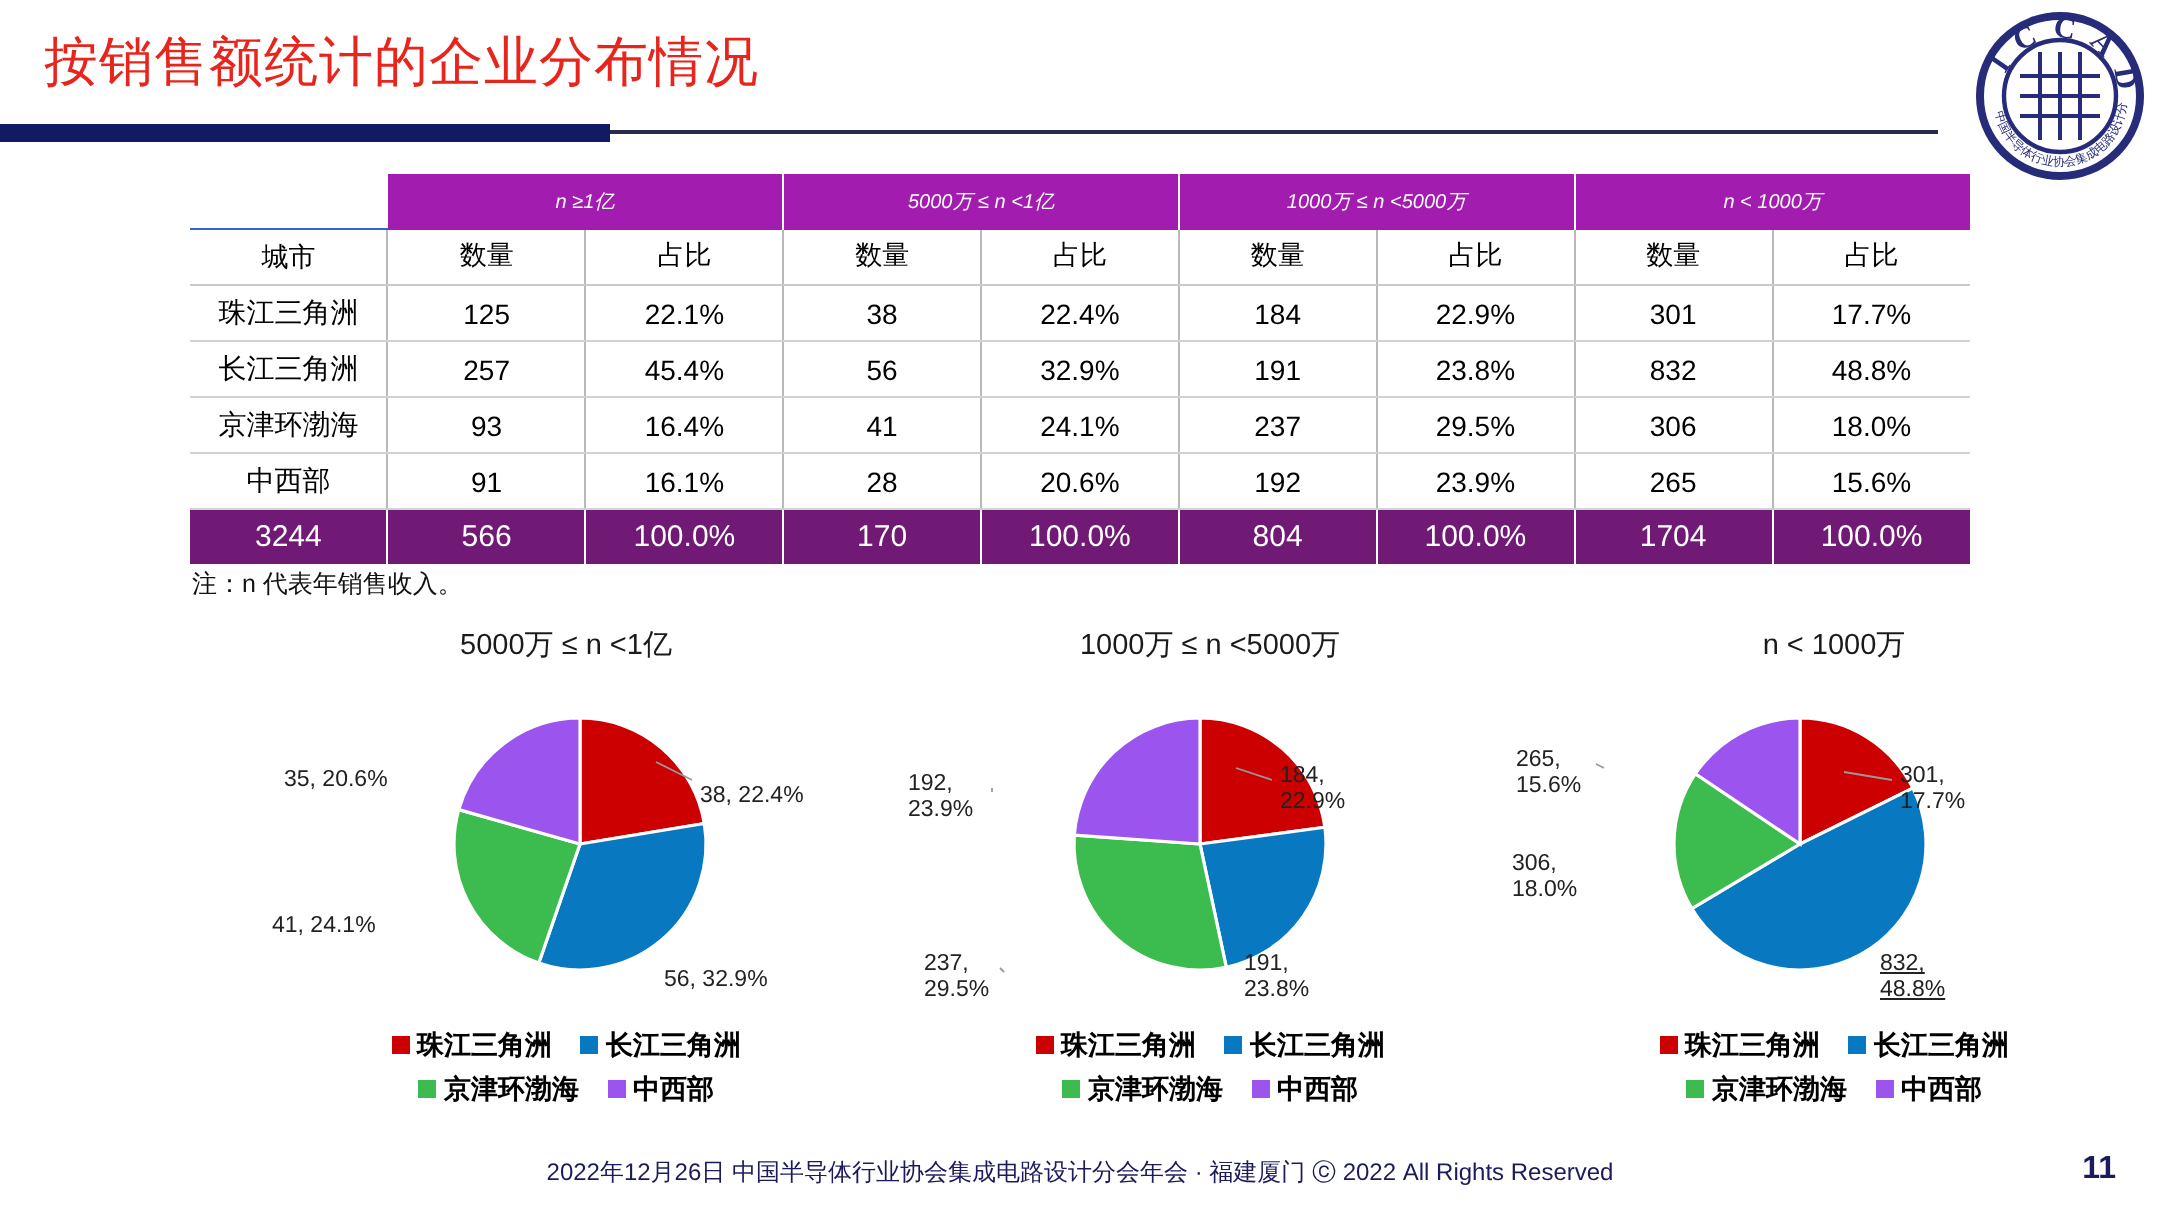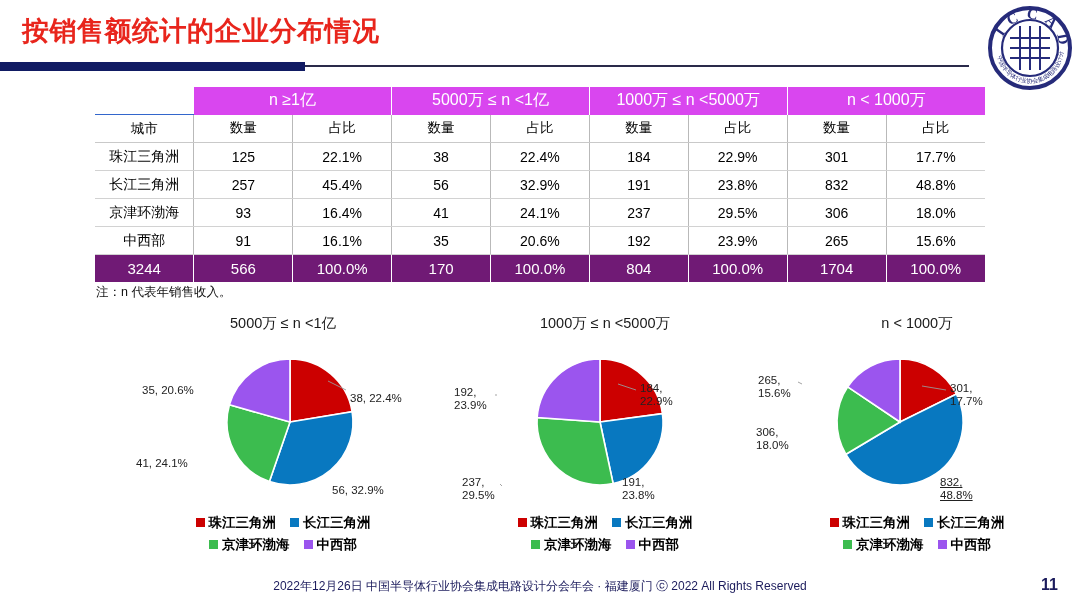--- a/index.html
+++ b/index.html
@@ -15,21 +15,21 @@
     font-family: "Liberation Sans", "DejaVu Sans", sans-serif;
     color: #000;
   }
 
   
   #slide-title {
     position: absolute;
     left: 22px;
     top: 13px;
     font-size: 27px;
-    font-weight: bold;
+    font-weight: normal;
     color: #E8251C;
     letter-spacing: 0.5px;
     white-space: nowrap;
   }
   #title-rule-thick {
     position: absolute;
     left: 0px;
     top: 62px;
     width: 305px;
     height: 9px;
@@ -63,25 +63,26 @@
     font-size: 13.5px;
     table-layout: fixed;
   }
   #data-table td, #data-table th {
     text-align: center;
     padding: 0;
     height: 27px;
     font-weight: normal;
   }
   .hdr-blue {
-    background: #d946ef;
+    background: #a21caf;
     color: #ffffff;
     font-weight: bold;
-    font-size: 16px;
+    font-size: 10px;
     border-right: 1px solid #ffffff;
+    font-style: italic;
   }
   .hdr-blank {
     background: #ffffff;
     border-bottom: 1px solid #3366CC;
   }
   .subhdr td {
     border-bottom: 1px solid #c9c9c9;
   }
   .body-row td {
     border-bottom: 1px solid #d2d2d2;
@@ -275,21 +276,21 @@
         <td class="pct-col vline">24.1%</td>
         <td class="num-col vline">237</td>
         <td class="pct-col vline">29.5%</td>
         <td class="num-col vline">306</td>
         <td class="pct-col vline">18.0%</td>
       </tr>
       <tr class="body-row">
         <td class="city-col">中西部</td>
         <td class="num-col vline">91</td>
         <td class="pct-col vline">16.1%</td>
-        <td class="num-col vline">35</td>
+        <td class="num-col vline">28</td>
         <td class="pct-col vline">20.6%</td>
         <td class="num-col vline">192</td>
         <td class="pct-col vline">23.9%</td>
         <td class="num-col vline">265</td>
         <td class="pct-col vline">15.6%</td>
       </tr>
     </tbody>
   <tbody>
       <tr class="total-row">
     <td>3244</td>

